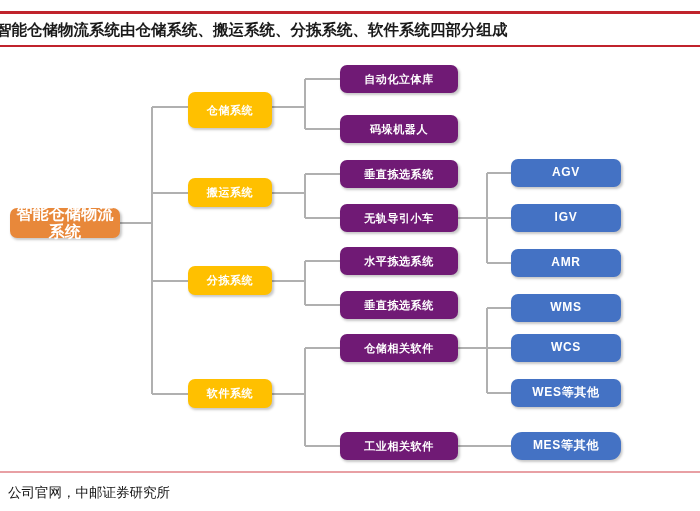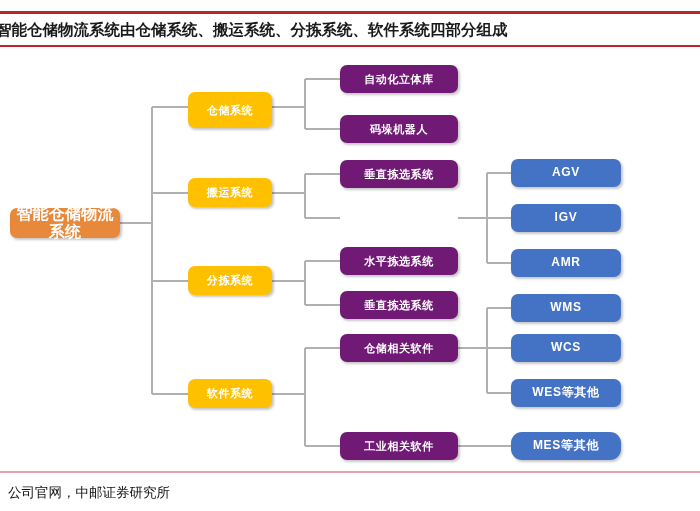--- a/index.html
+++ b/index.html
@@ -166,20 +166,21 @@
   <div class="node root" style="left:10px; top:161px; width:110px; height:30px;">智能仓储物流系统</div>
 
   <div class="node lvl2" style="left:188px; top:45px; width:84px; height:36px;">仓储系统</div>
   <div class="node lvl2" style="left:188px; top:131px; width:84px; height:29px;">搬运系统</div>
   <div class="node lvl2" style="left:188px; top:219px; width:84px; height:29px;">分拣系统</div>
   <div class="node lvl2" style="left:188px; top:332px; width:84px; height:29px;">软件系统</div>
 
   <div class="node lvl3" style="left:340px; top:18px; width:118px; height:28px;">自动化立体库</div>
   <div class="node lvl3" style="left:340px; top:68px; width:118px; height:28px;">码垛机器人</div>
   <div class="node lvl3" style="left:340px; top:113px; width:118px; height:28px;">垂直拣选系统</div>
+  <div class="node lvl3" style="left:340px; top:157px; width:118px; height:28px;">无轨导引小车</div>
   <div class="node lvl3" style="left:340px; top:200px; width:118px; height:28px;">水平拣选系统</div>
   <div class="node lvl3" style="left:340px; top:244px; width:118px; height:28px;">垂直拣选系统</div>
   <div class="node lvl3" style="left:340px; top:287px; width:118px; height:28px;">仓储相关软件</div>
   <div class="node lvl3" style="left:340px; top:385px; width:118px; height:28px;">工业相关软件</div>
 
   <div class="node lvl4" style="left:511px; top:112px; width:110px; height:28px;">AGV</div>
   <div class="node lvl4" style="left:511px; top:157px; width:110px; height:28px;">IGV</div>
   <div class="node lvl4" style="left:511px; top:202px; width:110px; height:28px;">AMR</div>
   <div class="node lvl4" style="left:511px; top:247px; width:110px; height:28px;">WMS</div>
   <div class="node lvl4" style="left:511px; top:287px; width:110px; height:28px;">WCS</div>

